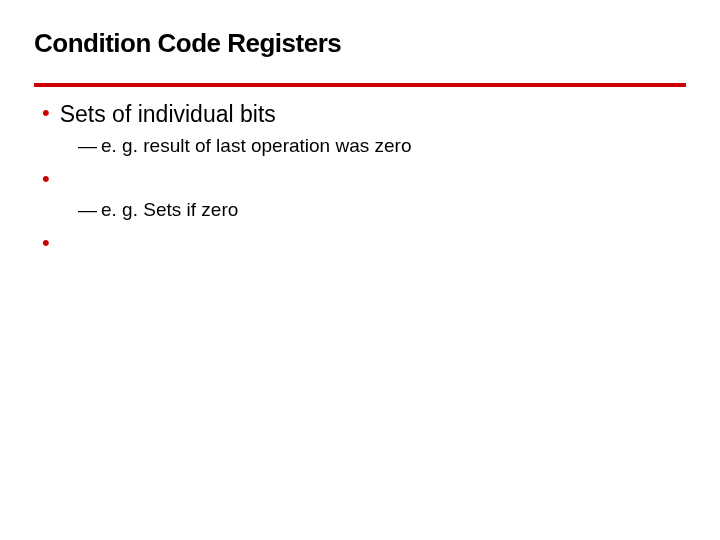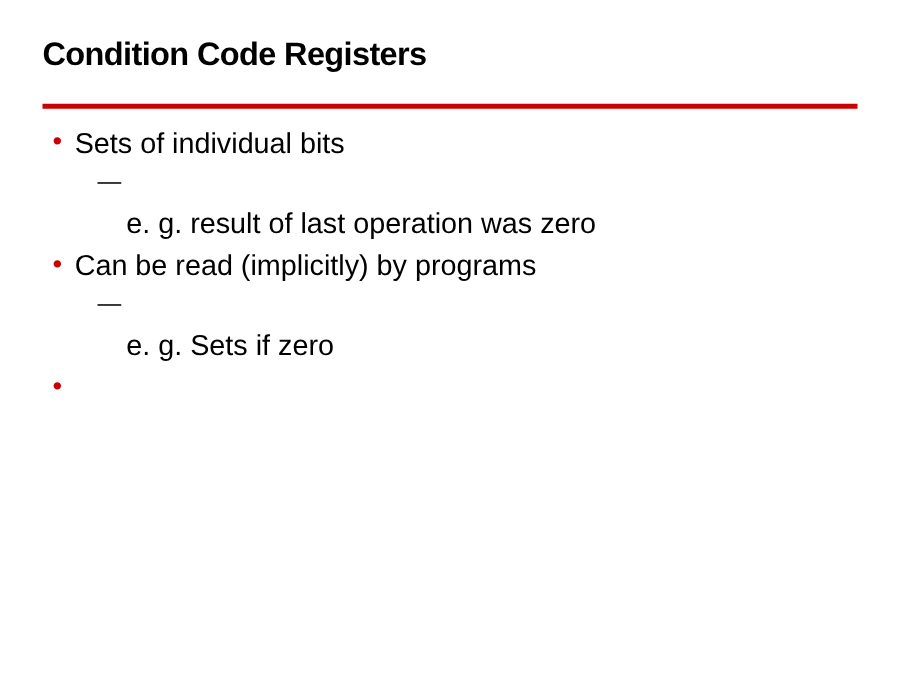--- a/index.html
+++ b/index.html
@@ -43,43 +43,41 @@
       margin-top: 4px;
       margin-bottom: 6px;
     }
     .bullet-l2 .dash {
       font-size: 19px;
       line-height: 26px;
       margin-right: 4px;
       flex-shrink: 0;
     }
     .bullet-l2 .text {
-      font-size: 23px;
+      font-size: 19px;
       line-height: 26px;
-      margin-top: 32px;
     }
   </style>
 </head>
 <body>
 
 <div class="title">Condition Code Registers</div>
 
 <div class="bullet-l1">
   <span class="dot">•</span>
   <span class="text">Sets of individual bits</span>
 </div>
 
 <div class="bullet-l2">
   <span class="dash">—</span>
   <span class="text">e. g. result of last operation was zero</span>
 </div>
 
 <div class="bullet-l1">
   <span class="dot">•</span>
-  <span class="text">Can be read (implicitly) by programs</span>
 </div>
 
 <div class="bullet-l2">
   <span class="dash">—</span>
   <span class="text">e. g. Sets if zero</span>
 </div>
 
 <div class="bullet-l1">
   <span class="dot">•</span>
 </div>

